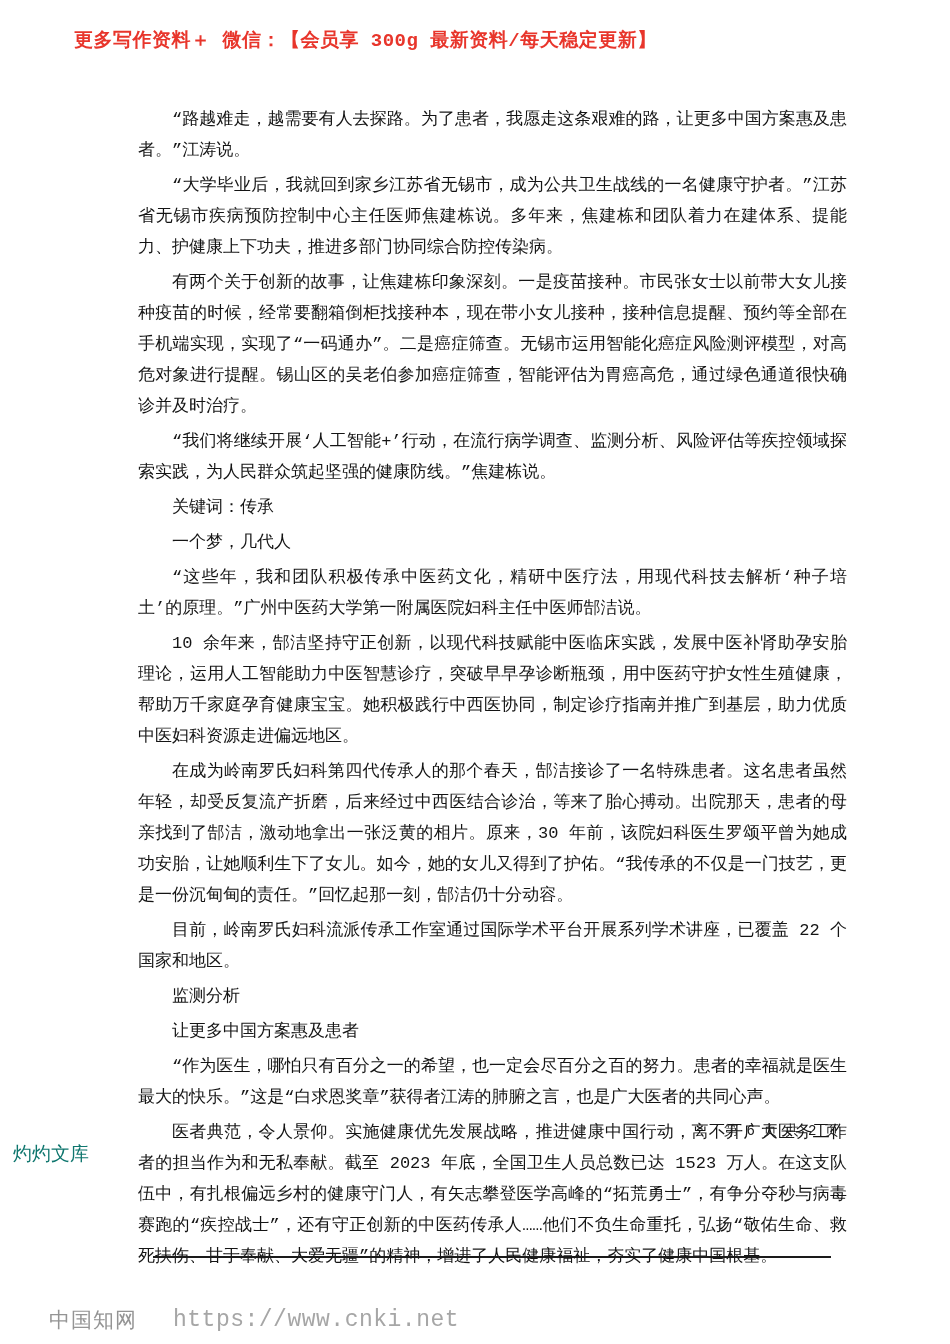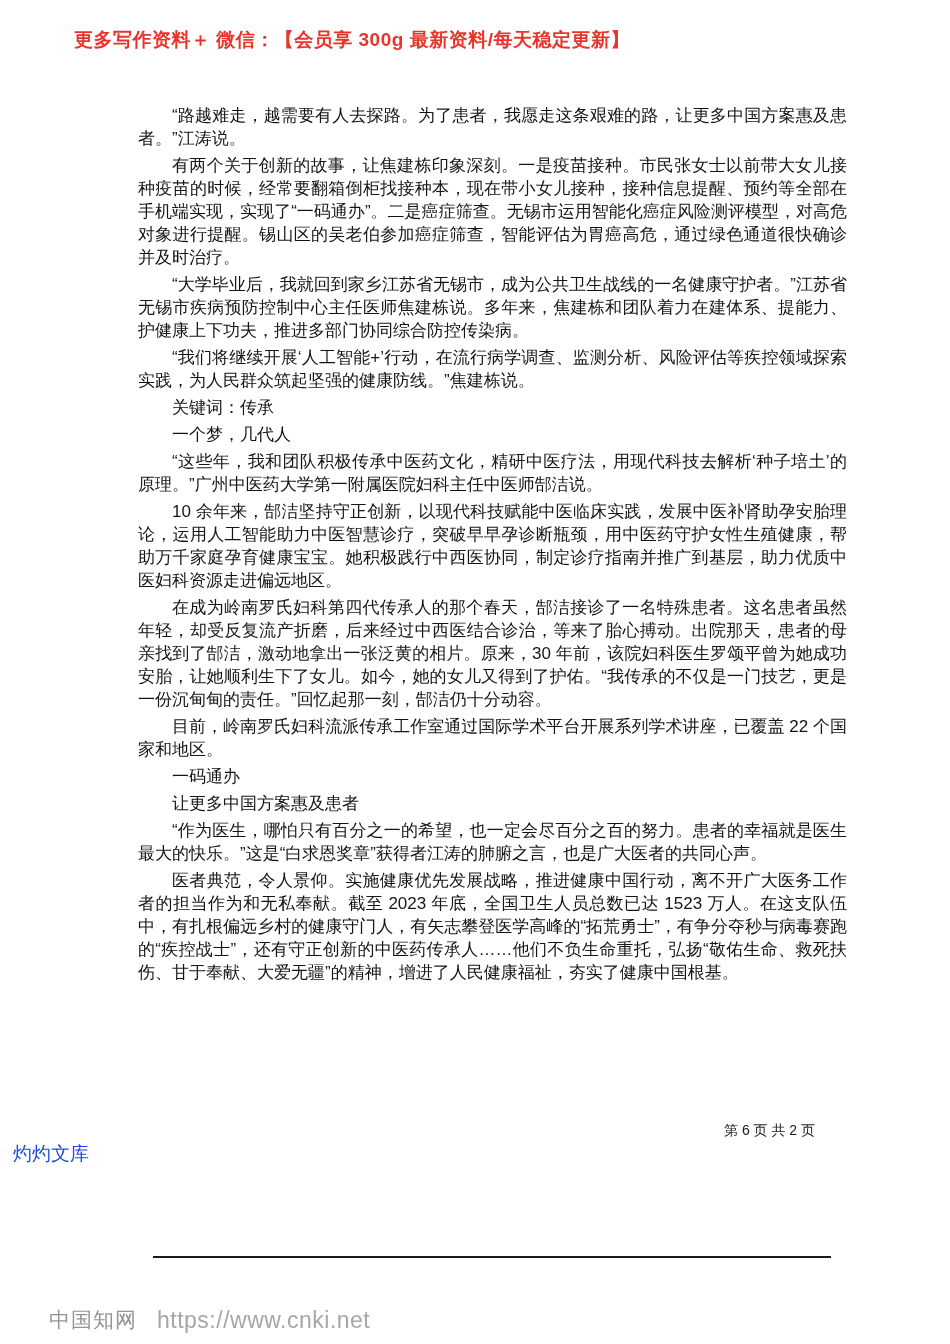--- a/index.html
+++ b/index.html
@@ -1,15 +1,15 @@
 <!DOCTYPE html>
 <html><head>
 <meta charset="utf-8">
 <style>
-  * { margin: 4px; padding: 0; box-sizing: border-box; }
+  * { margin: 4px; padding: 0; box-sizing: border-box; font-family: Liberation Mono, monospace; }
   html, body { background: #ffffff; }
   body {
     width: 950px; height: 1344px;
     position: relative;
     overflow: hidden;
     font-family: "Liberation Sans", "DejaVu Sans", sans-serif;
   }
   .promo {
     position: absolute;
     left: 62px; top: 15px;
@@ -18,53 +18,53 @@
     color: #e8352b;
     letter-spacing: 0.5px;
     white-space: nowrap;
   }
   .content {
     position: absolute;
     left: 122px; top: 88px;
     width: 717px;
     color: #141414;
     font-size: 17px;
-    line-height: 23px;
+    line-height: 31px;
     text-align: justify;
   }
   .content .para {
     text-indent: 2em;
     word-break: break-all;
   }
   .page-indicator {
     position: absolute;
     left: 712px; top: 1110px;
     font-size: 14px;
     color: #1a1a1a;
     white-space: nowrap;
   }
   .library {
     position: absolute;
     left: 1px; top: 1129px;
     font-size: 19px;
-    color: #1d4ed8;
+    color: #0f766e;
     white-space: nowrap;
   }
   .divider {
     position: absolute;
     left: 141px; top: 1244px;
     width: 678px; height: 2px;
     background: #1a1a1a;
   }
   .watermark {
     position: absolute;
     left: 33px; top: 1290px;
     display: flex;
-    align-items: flex-end;
-    gap: 12px;
+    align-items: center;
+    gap: 28px;
     white-space: nowrap;
   }
   .watermark .brand {
     font-size: 21px;
     color: #949494;
     letter-spacing: 1px;
   }
   .watermark .url {
     font-size: 23px;
     color: #a6a6a6;
@@ -73,30 +73,30 @@
 </style>
 </head>
 <body>
 
 <div class="page">
 
   <div class="promo">更多写作资料＋ 微信：【会员享 300g 最新资料/每天稳定更新】</div>
 
   <div class="content">
       <p class="para">“路越难走，越需要有人去探路。为了患者，我愿走这条艰难的路，让更多中国方案惠及患者。”江涛说。</p>
+      <p class="para">“大学毕业后，我就回到家乡江苏省无锡市，成为公共卫生战线的一名健康守护者。”江苏省无锡市疾病预防控制中心主任医师焦建栋说。多年来，焦建栋和团队着力在建体系、提能力、护健康上下功夫，推进多部门协同综合防控传染病。</p>
       <p class="para">有两个关于创新的故事，让焦建栋印象深刻。一是疫苗接种。市民张女士以前带大女儿接种疫苗的时候，经常要翻箱倒柜找接种本，现在带小女儿接种，接种信息提醒、预约等全部在手机端实现，实现了“一码通办”。二是癌症筛查。无锡市运用智能化癌症风险测评模型，对高危对象进行提醒。锡山区的吴老伯参加癌症筛查，智能评估为胃癌高危，通过绿色通道很快确诊并及时治疗。</p>
-      <p class="para">“大学毕业后，我就回到家乡江苏省无锡市，成为公共卫生战线的一名健康守护者。”江苏省无锡市疾病预防控制中心主任医师焦建栋说。多年来，焦建栋和团队着力在建体系、提能力、护健康上下功夫，推进多部门协同综合防控传染病。</p>
       <p class="para">“我们将继续开展‘人工智能+’行动，在流行病学调查、监测分析、风险评估等疾控领域探索实践，为人民群众筑起坚强的健康防线。”焦建栋说。</p>
       <p class="para">关键词：传承</p>
       <p class="para">一个梦，几代人</p>
       <p class="para">“这些年，我和团队积极传承中医药文化，精研中医疗法，用现代科技去解析‘种子培土’的原理。”广州中医药大学第一附属医院妇科主任中医师郜洁说。</p>
       <p class="para">10 余年来，郜洁坚持守正创新，以现代科技赋能中医临床实践，发展中医补肾助孕安胎理论，运用人工智能助力中医智慧诊疗，突破早早孕诊断瓶颈，用中医药守护女性生殖健康，帮助万千家庭孕育健康宝宝。她积极践行中西医协同，制定诊疗指南并推广到基层，助力优质中医妇科资源走进偏远地区。</p>
       <p class="para">在成为岭南罗氏妇科第四代传承人的那个春天，郜洁接诊了一名特殊患者。这名患者虽然年轻，却受反复流产折磨，后来经过中西医结合诊治，等来了胎心搏动。出院那天，患者的母亲找到了郜洁，激动地拿出一张泛黄的相片。原来，30 年前，该院妇科医生罗颂平曾为她成功安胎，让她顺利生下了女儿。如今，她的女儿又得到了护佑。“我传承的不仅是一门技艺，更是一份沉甸甸的责任。”回忆起那一刻，郜洁仍十分动容。</p>
       <p class="para">目前，岭南罗氏妇科流派传承工作室通过国际学术平台开展系列学术讲座，已覆盖 22 个国家和地区。</p>
-      <p class="para">一码通办</p>
+      <p class="para">监测分析</p>
       <p class="para">让更多中国方案惠及患者</p>
       <p class="para">“作为医生，哪怕只有百分之一的希望，也一定会尽百分之百的努力。患者的幸福就是医生最大的快乐。”这是“白求恩奖章”获得者江涛的肺腑之言，也是广大医者的共同心声。</p>
       <p class="para">医者典范，令人景仰。实施健康优先发展战略，推进健康中国行动，离不开广大医务工作者的担当作为和无私奉献。截至 2023 年底，全国卫生人员总数已达 1523 万人。在这支队伍中，有扎根偏远乡村的健康守门人，有矢志攀登医学高峰的“拓荒勇士”，有争分夺秒与病毒赛跑的“疾控战士”，还有守正创新的中医药传承人……他们不负生命重托，弘扬“敬佑生命、救死扶伤、甘于奉献、大爱无疆”的精神，增进了人民健康福祉，夯实了健康中国根基。</p>
     </div>
 
   <div class="page-indicator">第 6 页 共 2 页</div>
 
   <div class="library">灼灼文库</div>
 
   <div class="divider"></div>

